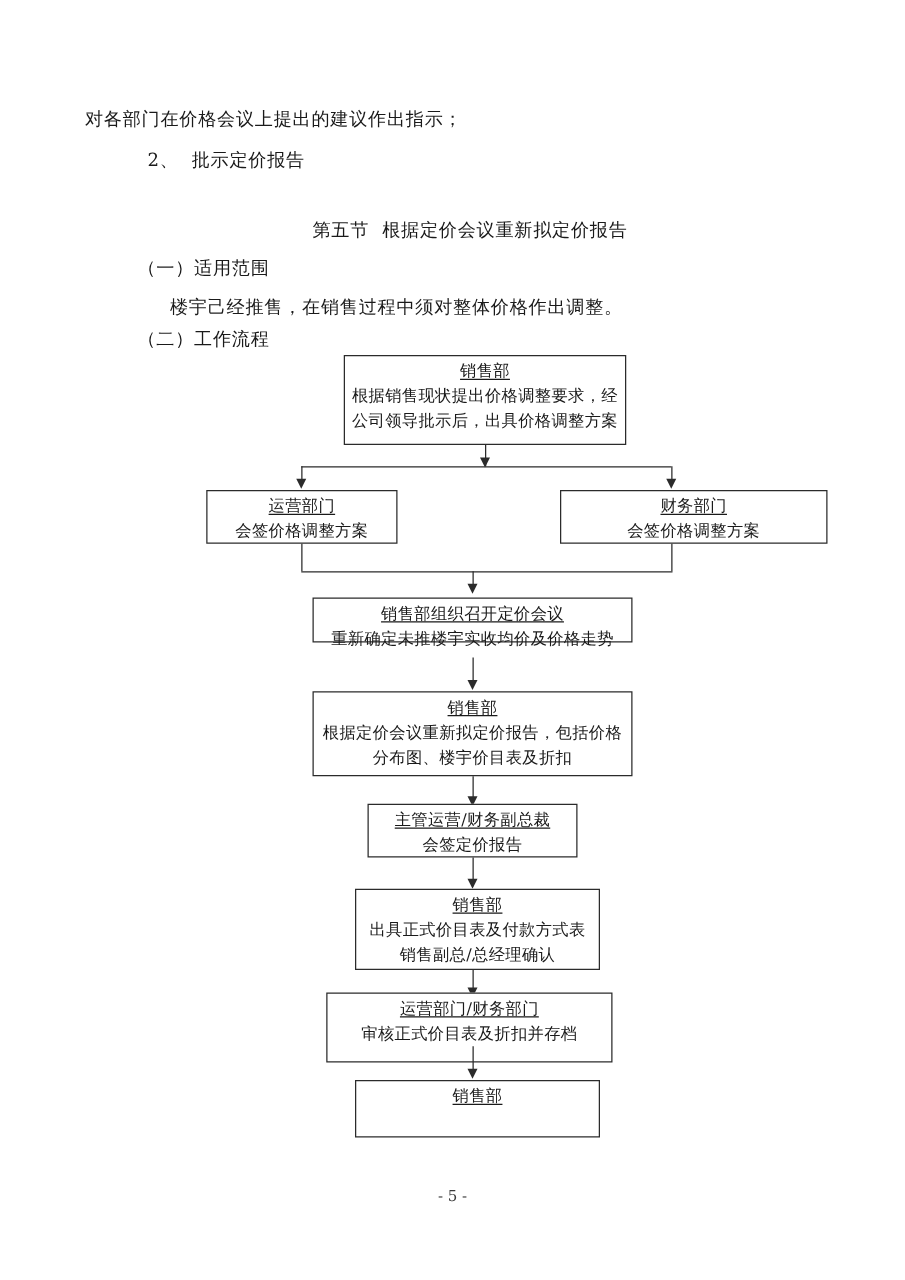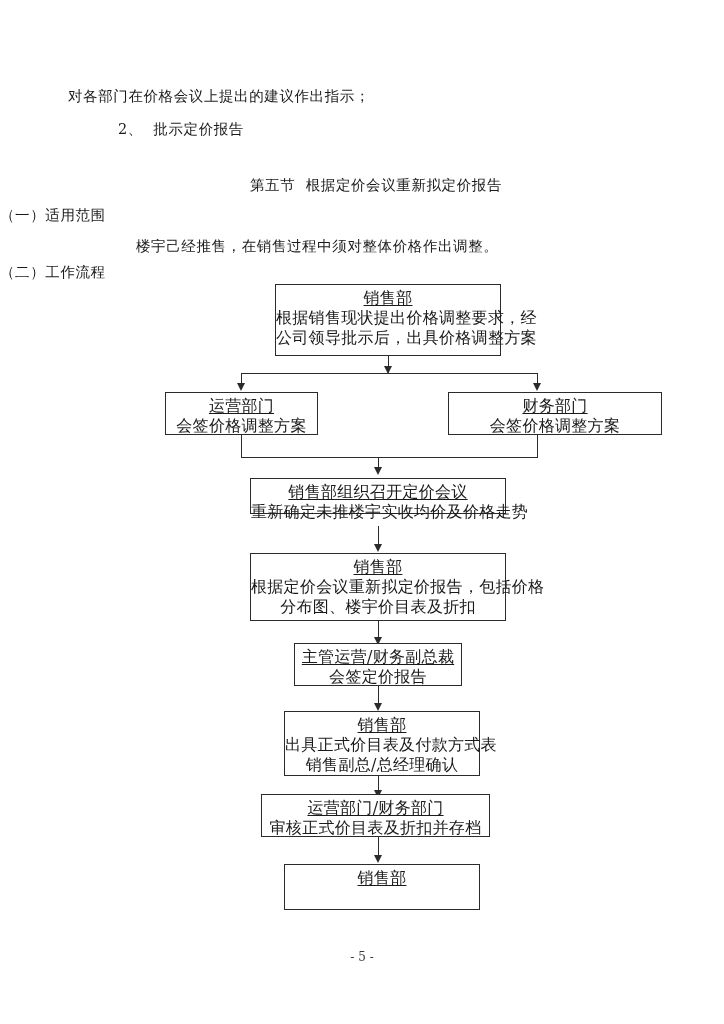--- a/index.html
+++ b/index.html
@@ -29,42 +29,42 @@
   .line {
     font-size: 14.5px;
     line-height: 1.0;
     letter-spacing: 0.6px;
     white-space: pre;
   }
   .p-indent2 { padding-left: 68px; }
   .p-num {
     padding-left: 118px;
   }
-  .p-left { }
+  .p-left { padding-left: 110px; }
   .p-indent1 { padding-left: 136px; }
   .p-center {
     padding-left: 250px;
   }
 
   
   #flow {
     position: absolute;
     left: 0;
     top: 0;
     width: 724px;
     height: 1024px;
     pointer-events: none;
   }
   .node {
     position: absolute;
     border: 1px solid #2b2b2b;
     background: #ffffff;
     box-sizing: border-box;
     text-align: center;
-    font-size: 16px;
+    font-size: 13px;
     line-height: 20px;
     letter-spacing: 0.3px;
     padding-top: 3px;
   }
   .node .title {
     display: inline-block;
     text-decoration: underline;
     text-underline-offset: 2px;
   }
   .node .body {
@@ -180,21 +180,21 @@
 
     <div class="node" style="left:284px; top:711px; width:196px; height:65px;">
       <span class="title">销售部</span>
       <span class="body">出具正式价目表及付款方式表</span>
       <span class="body">销售副总/总经理确认</span>
     </div>
 
     <div class="vline" style="left:378px; top:776px; height:20px;"></div>
     <div class="arrowhead" style="left:373.5px; top:790px;"></div>
 
-    <div class="node" style="left:261px; top:794px; width:229px; height:43px;">
+    <div class="node" style="left:261px; top:794px; width:229px; height:56px;">
       <span class="title">运营部门/财务部门</span>
       <span class="body">审核正式价目表及折扣并存档</span>
     </div>
 
     <div class="vline" style="left:378px; top:837px; height:23px;"></div>
     <div class="arrowhead" style="left:373.5px; top:855px;"></div>
 
     <div class="node" style="left:284px; top:864px; width:196px; height:46px;">
       <span class="title">销售部</span>
     </div>

